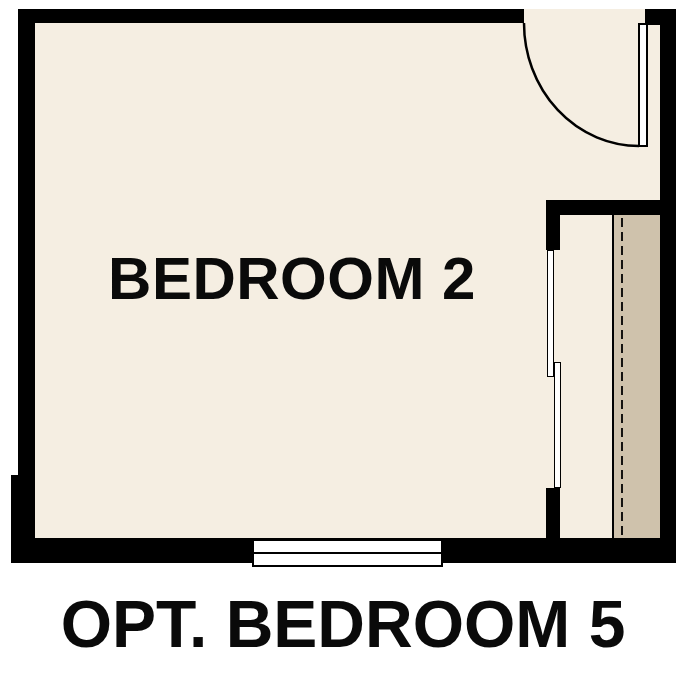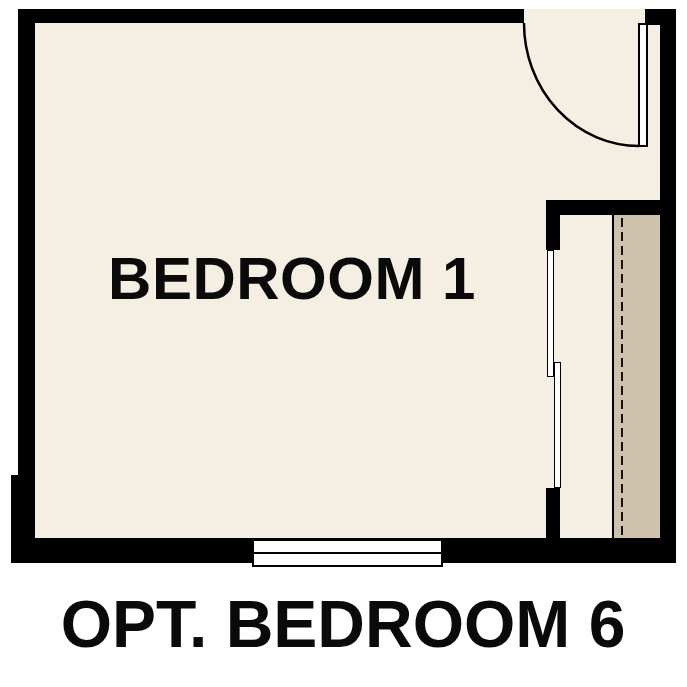--- a/index.html
+++ b/index.html
@@ -91,16 +91,16 @@
   <div class="abs window" style="left:252px; top:539px; width:191px; height:28px;">
     <div class="divider"></div>
   </div>
 
   <svg class="linework" viewBox="0 0 687 687">
     <path class="stroke" d="M 524 23 A 115 123 0 0 0 639 146" stroke-width="2.5"></path>
     <line class="stroke" x1="613" y1="215" x2="613" y2="538" stroke-width="2"></line>
     <line class="stroke" x1="622" y1="218" x2="622" y2="538" stroke-width="1.8" stroke-dasharray="9 5"></line>
   </svg>
 
-  <div class="label room-label" style="left:292px; top:249px;">BEDROOM 1</div>
-  <div class="label plan-caption" style="left:343px; top:591px;">OPT. BEDROOM 6</div>
+  <div class="label room-label" style="left:292px; top:249px;">BEDROOM 2</div>
+  <div class="label plan-caption" style="left:343px; top:591px;">OPT. BEDROOM 5</div>
 
 </div>
 
 </body></html>

